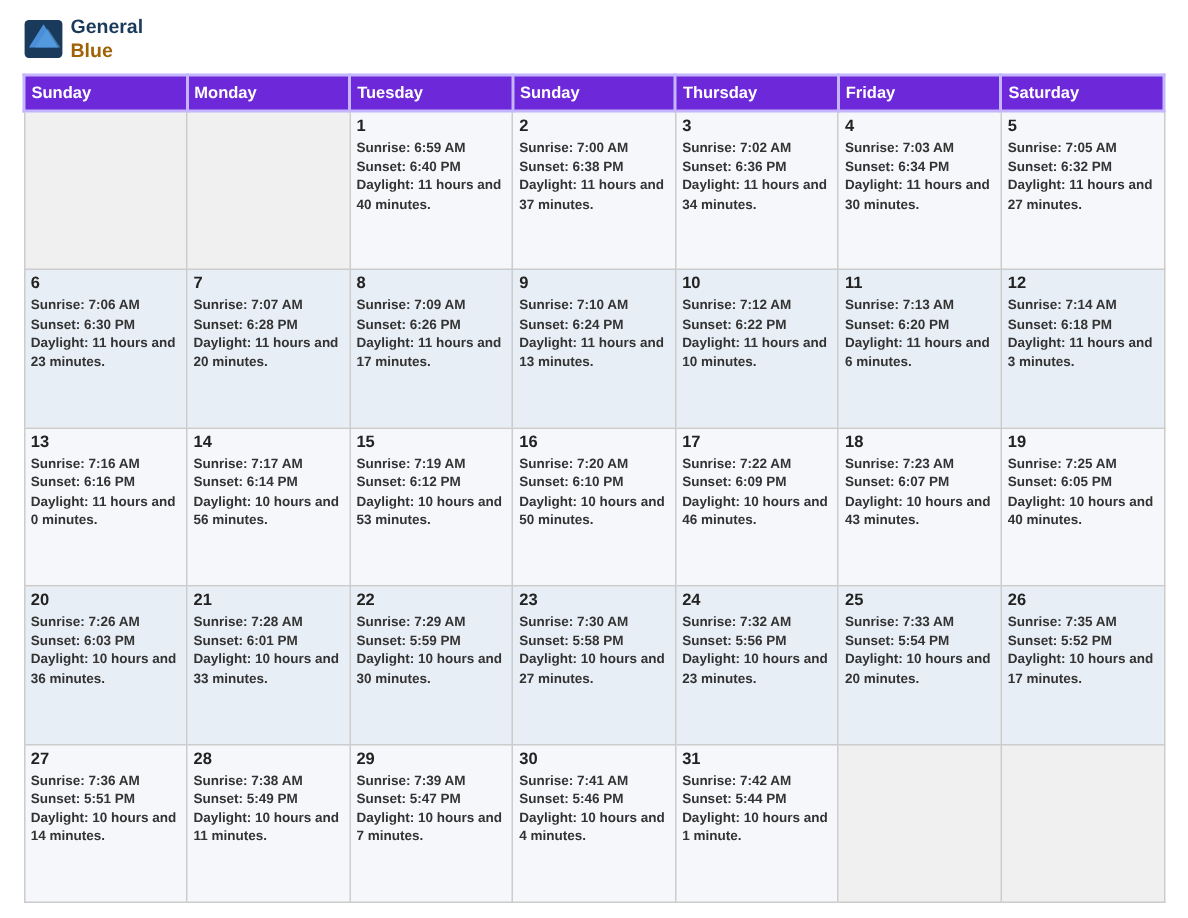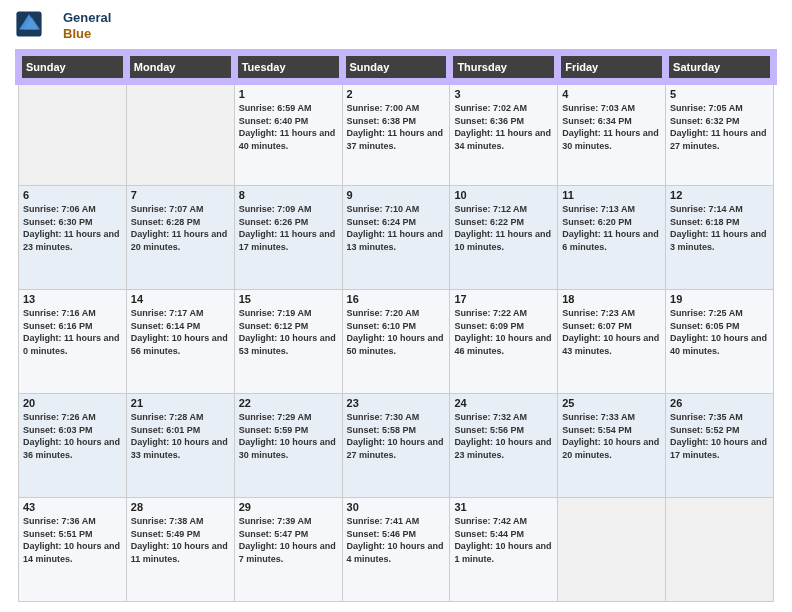--- a/index.html
+++ b/index.html
@@ -18,22 +18,22 @@
       flex-direction: column;
     }
     .header {
       display: flex;
       justify-content: space-between;
       align-items: flex-start;
       margin-bottom: 8px;
     }
     .logo {
       display: flex;
-      align-items: flex-start;
-      gap: 20px;
+      align-items: center;
+      gap: 4px;
     }
     .logo-text {
       font-size: 13px;
       font-weight: bold;
       color: #1a3a5c;
       line-height: 1.2;
     }
     .logo-text span {
       color: #4a90d9;
     }
@@ -53,27 +53,27 @@
     .location {
       font-size: 14px;
       color: #333;
     }
     .calendar-table {
       width: 100%;
       border-collapse: collapse;
       flex: 1;
     }
     .calendar-table th {
-      background-color: #404040;
+      background-color: #6d28d9;
       color: #fff;
       font-size: 11px;
       font-weight: bold;
       padding: 5px 4px;
       text-align: left;
-      border: 7px solid #c4b5fd;
+      border: 2px solid #c4b5fd;
     }
     .calendar-table td {
       border: 1px solid #ccc;
       vertical-align: top;
       padding: 3px 4px;
       font-size: 9.5px;
       color: #222;
       width: calc(100% / 7);
       height: 75px;
     }
@@ -243,21 +243,21 @@
             <span class="day-number">25</span>
             <div class="day-info">Sunrise: 7:33 AM<br>Sunset: 5:54 PM<br>Daylight: 10 hours and 20 minutes.</div>
           </td>
           <td>
             <span class="day-number">26</span>
             <div class="day-info">Sunrise: 7:35 AM<br>Sunset: 5:52 PM<br>Daylight: 10 hours and 17 minutes.</div>
           </td>
         </tr>
         <tr>
           <td>
-            <span class="day-number">43</span>
+            <span class="day-number">27</span>
             <div class="day-info">Sunrise: 7:36 AM<br>Sunset: 5:51 PM<br>Daylight: 10 hours and 14 minutes.</div>
           </td>
           <td>
             <span class="day-number">28</span>
             <div class="day-info">Sunrise: 7:38 AM<br>Sunset: 5:49 PM<br>Daylight: 10 hours and 11 minutes.</div>
           </td>
           <td>
             <span class="day-number">29</span>
             <div class="day-info">Sunrise: 7:39 AM<br>Sunset: 5:47 PM<br>Daylight: 10 hours and 7 minutes.</div>
           </td>

